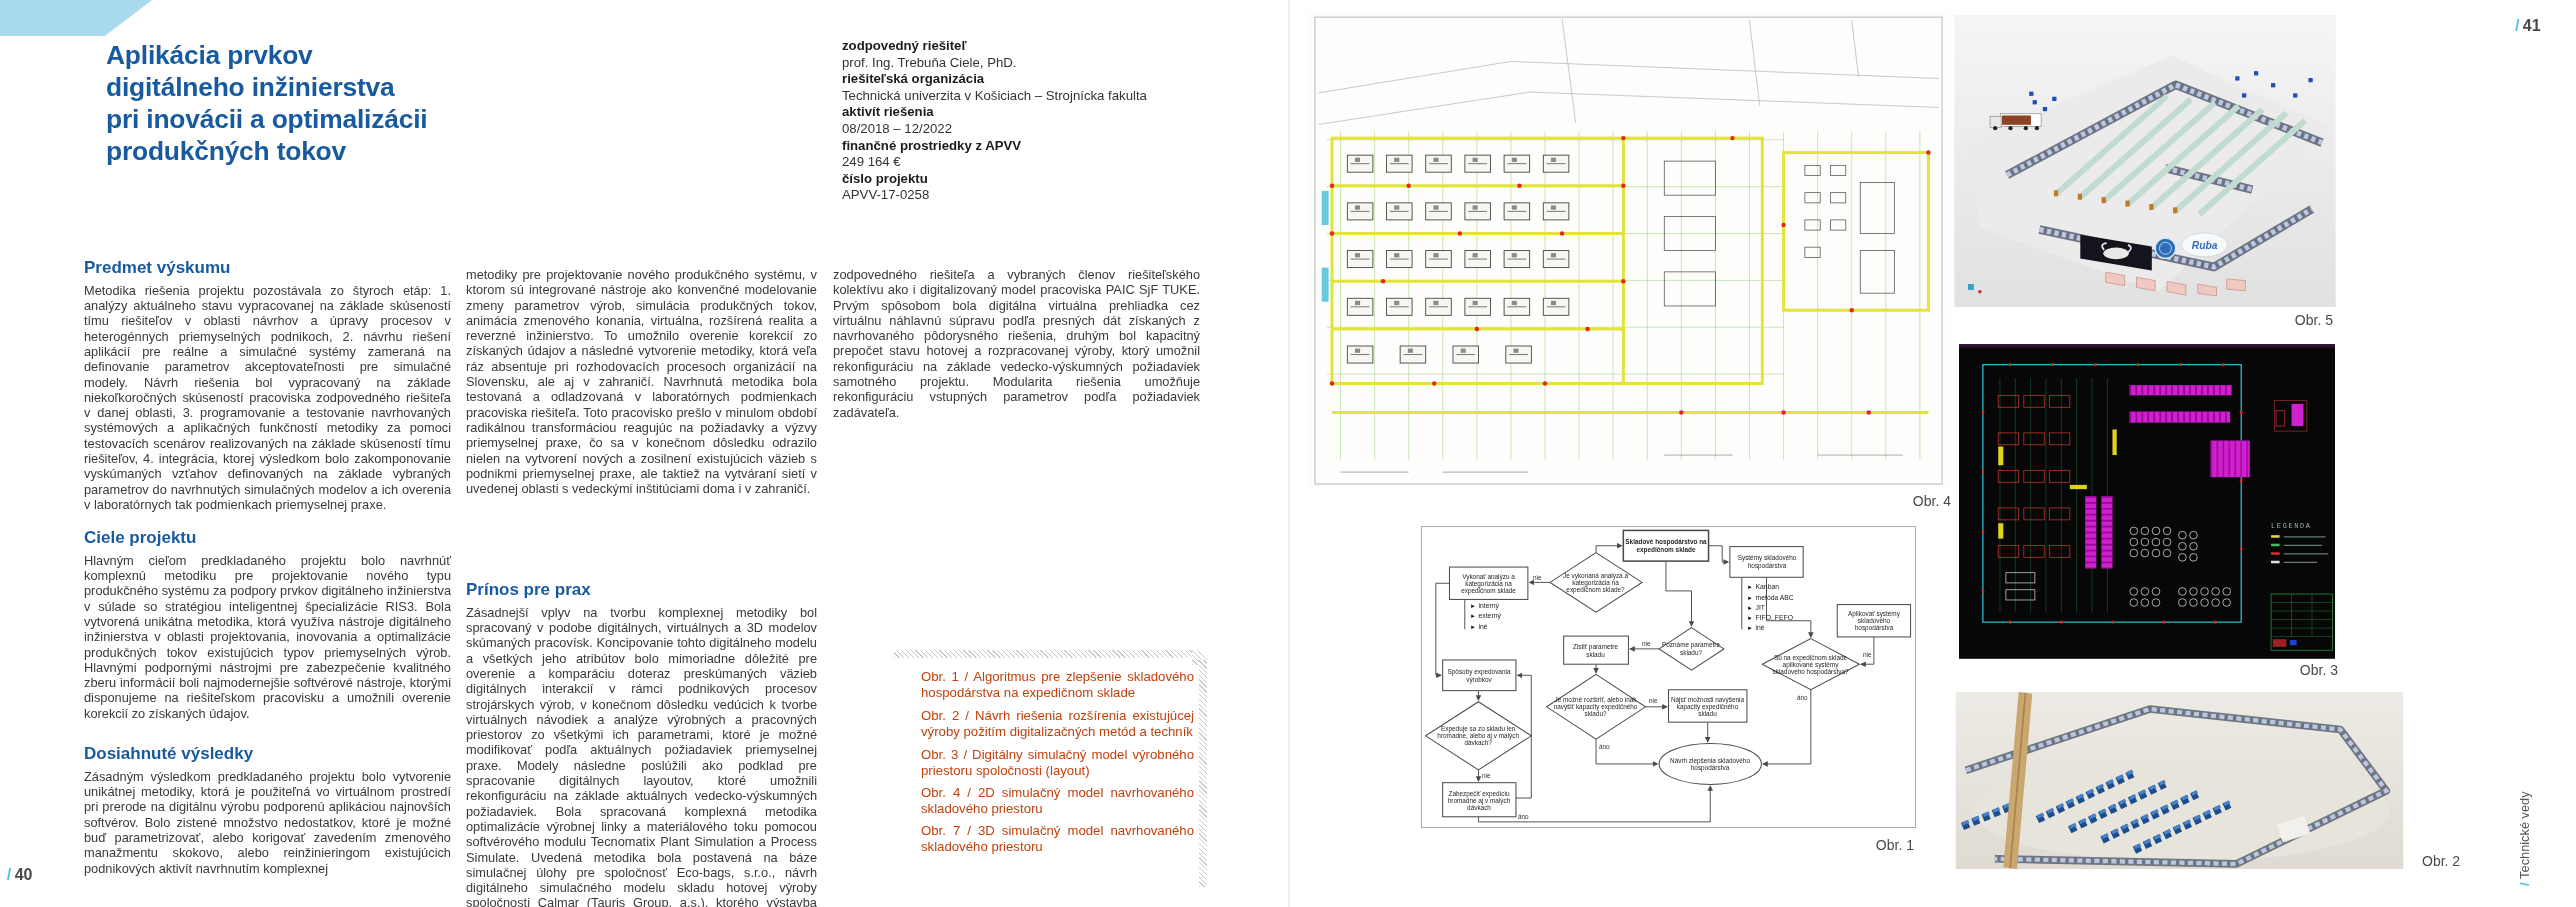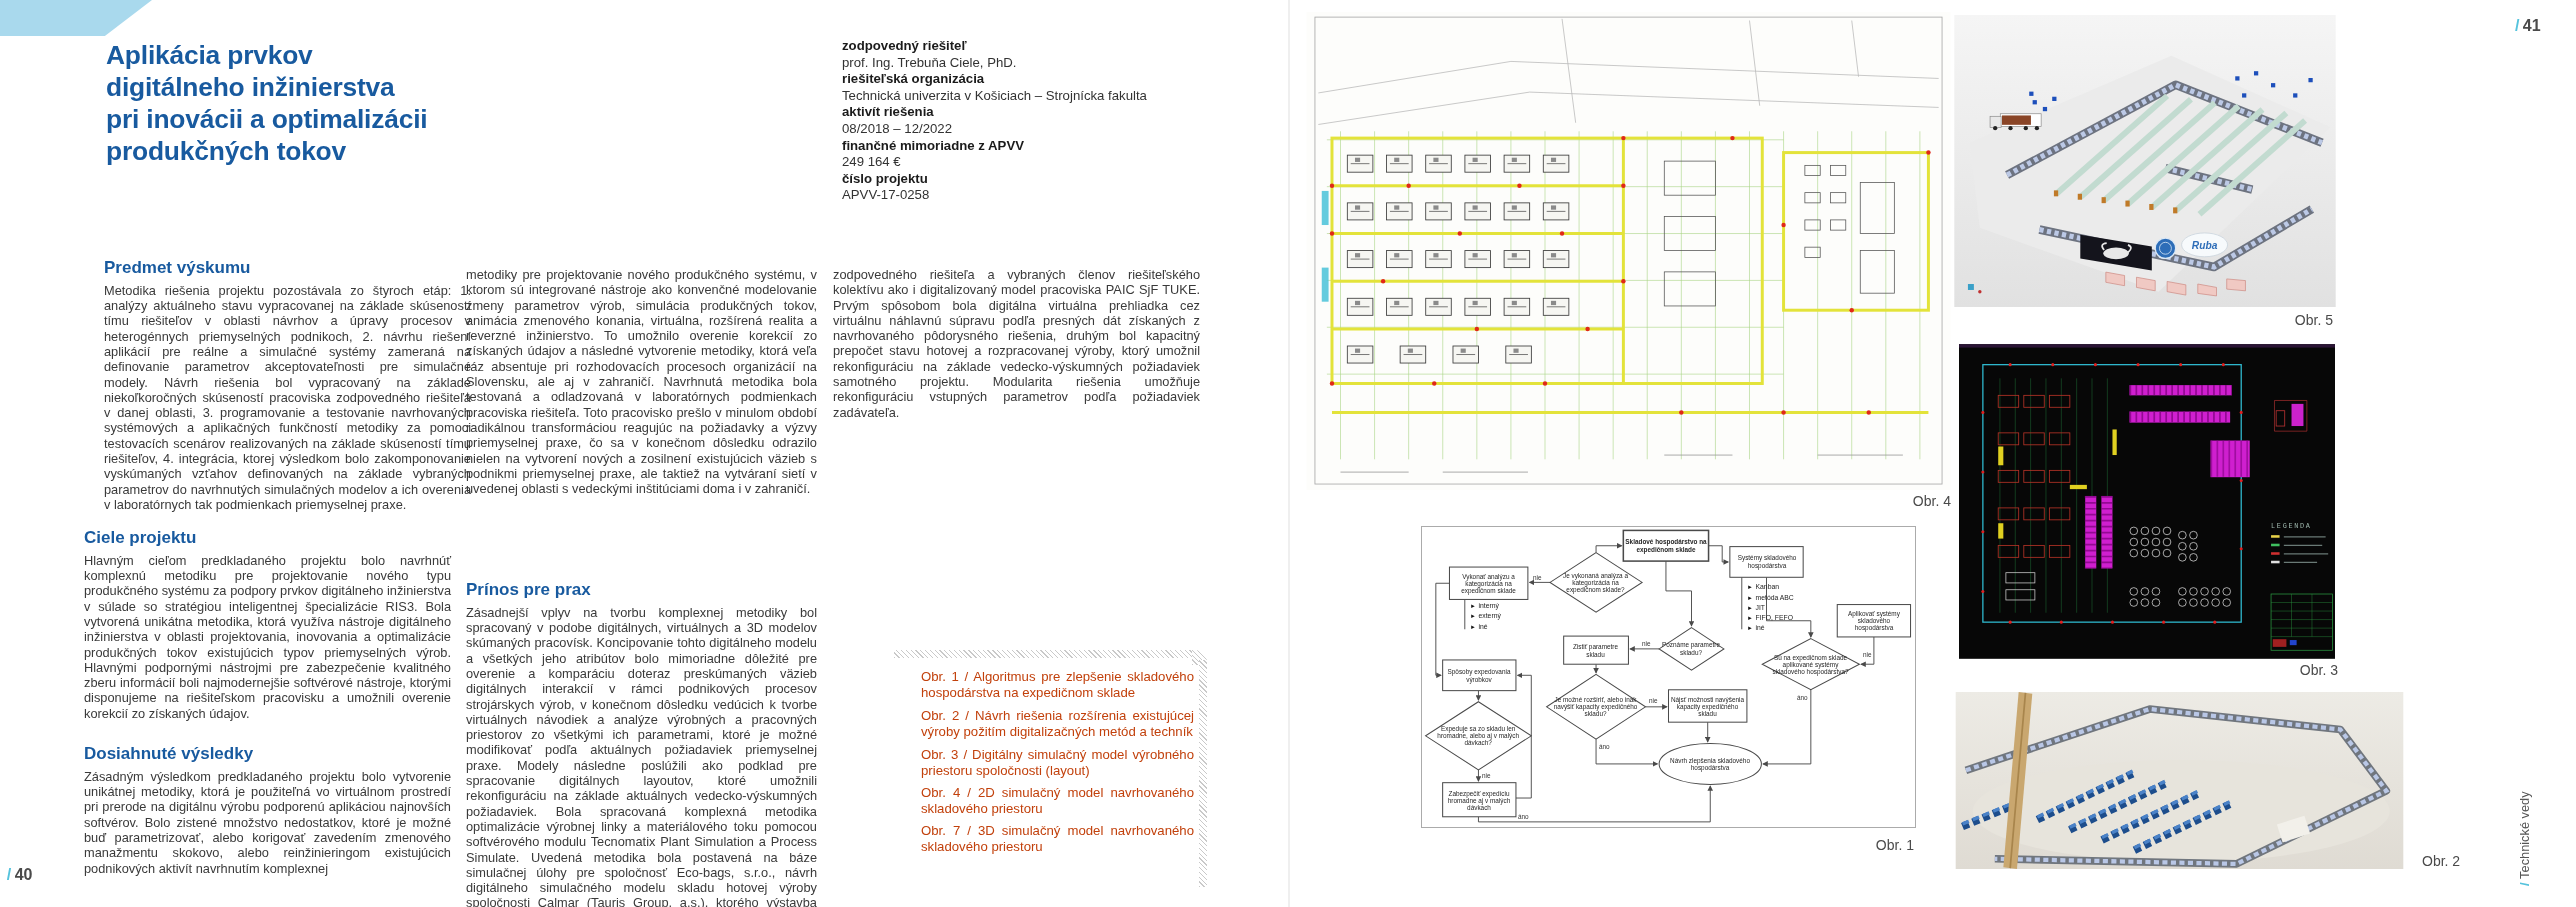--- a/index.html
+++ b/index.html
@@ -50,27 +50,27 @@
 pri inovácii a optimalizácii
 produkčných tokov</div>
 
   <div class="meta">
     <div class="lbl">zodpovedný riešiteľ</div>
     <div>prof. Ing. Trebuňa Ciele, PhD.</div>
     <div class="lbl">riešiteľská organizácia</div>
     <div>Technická univerzita v Košiciach – Strojnícka fakulta</div>
     <div class="lbl">aktivít riešenia</div>
     <div>08/2018 – 12/2022</div>
-    <div class="lbl">finančné mimoriadne z APVV</div>
+    <div class="lbl">finančné prostriedky z APVV</div>
     <div>249 164 €</div>
     <div class="lbl">číslo projektu</div>
     <div>APVV-17-0258</div>
   </div>
 
-  <div class="sec" style="left:84px;top:258px;width:367px;margin-left:20px;">
+  <div class="sec" style="left:84px;top:258px;width:367px;">
     <h2>Predmet výskumu</h2>
     <p>Metodika riešenia projektu pozostávala zo štyroch etáp: 1. analýzy aktuálneho stavu vypracovanej na základe skúseností tímu riešiteľov v oblasti návrhov a úpravy procesov v heterogénnych priemyselných podnikoch, 2. návrhu riešení aplikácií pre reálne a simulačné systémy zameraná na definovanie parametrov akceptovateľnosti pre simulačné modely. Návrh riešenia bol vypracovaný na základe niekoľkoročných skúseností pracoviska zodpovedného riešiteľa v danej oblasti, 3. programovanie a testovanie navrhovaných systémových a aplikačných funkčností metodiky za pomoci testovacích scenárov realizovaných na základe skúseností tímu riešiteľov, 4. integrácia, ktorej výsledkom bolo zakomponovanie vyskúmaných vzťahov definovaných na základe vybraných parametrov do navrhnutých simulačných modelov a ich overenia v laboratórnych tak podmienkach priemyselnej praxe.</p>
   </div>
   <div class="sec" style="left:84px;top:528px;width:367px;">
     <h2>Ciele projektu</h2>
     <p>Hlavným cieľom predkladaného projektu bolo navrhnúť komplexnú metodiku pre projektovanie nového typu produkčného systému za podpory prvkov digitálneho inžinierstva v súlade so stratégiou inteligentnej špecializácie RIS3. Bola vytvorená unikátna metodika, ktorá využíva nástroje digitálneho inžinierstva v oblasti projektovania, inovovania a optimalizácie produkčných tokov existujúcich typov priemyselných výrob. Hlavnými podpornými nástrojmi pre zabezpečenie kvalitného zberu informácií boli najmodernejšie softvérové nástroje, ktorými disponujeme na riešiteľskom pracovisku a umožnili overenie korekcií zo získaných údajov.</p>
   </div>
   <div class="sec" style="left:84px;top:744px;width:367px;">
     <h2>Dosiahnuté výsledky</h2>
     <p>Zásadným výsledkom predkladaného projektu bolo vytvorenie unikátnej metodiky, ktorá je použiteľná vo virtuálnom prostredí pri prerode na digitálnu výrobu podporenú aplikáciou najnovších softvérov. Bolo zistené množstvo nedostatkov, ktoré je možné buď parametrizovať, alebo korigovať zavedením zmenového manažmentu skokovo, alebo reinžinieringom existujúcich podnikových aktivít navrhnutím komplexnej</p>

